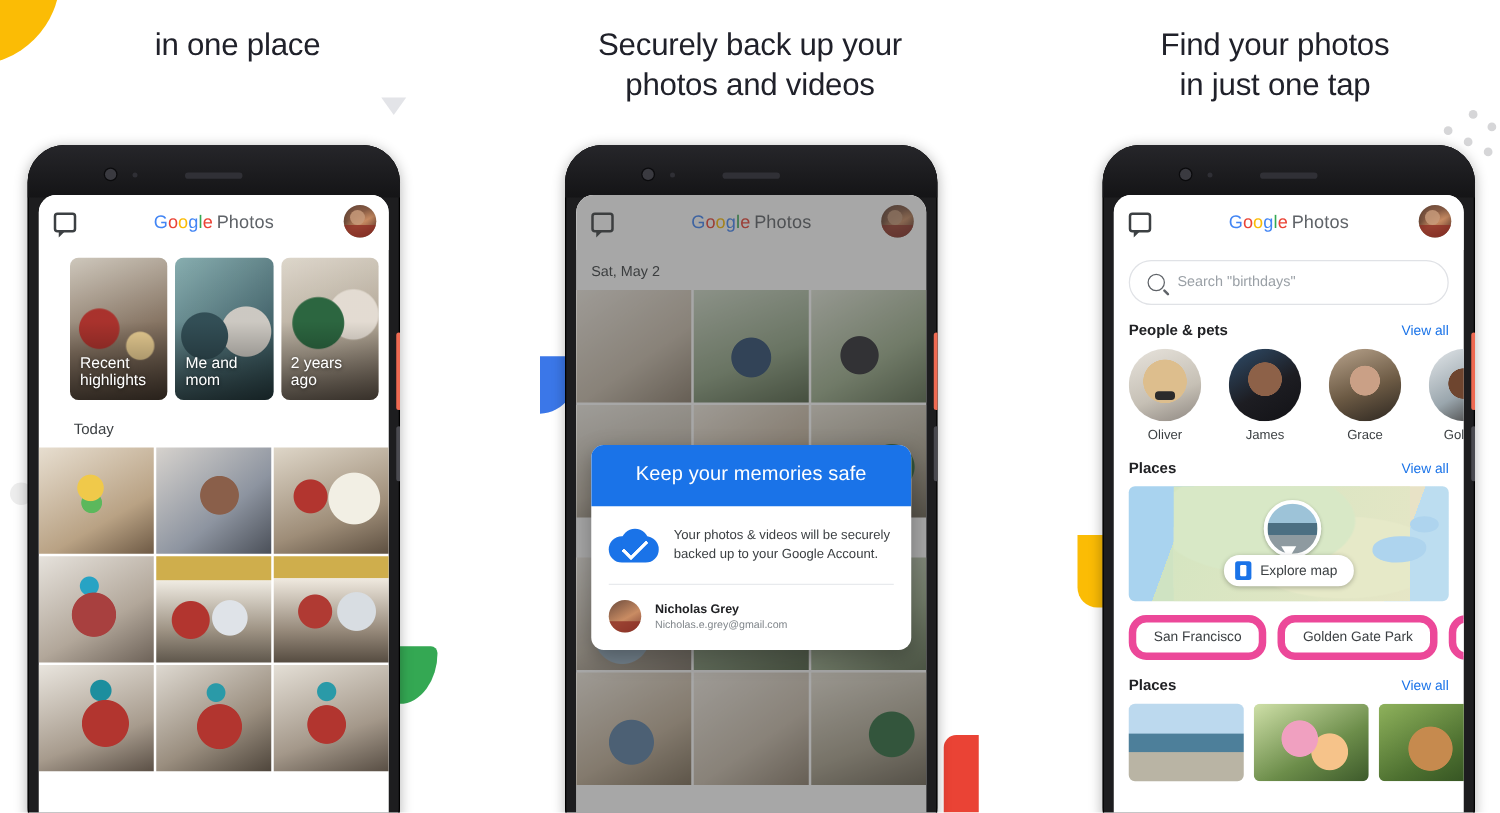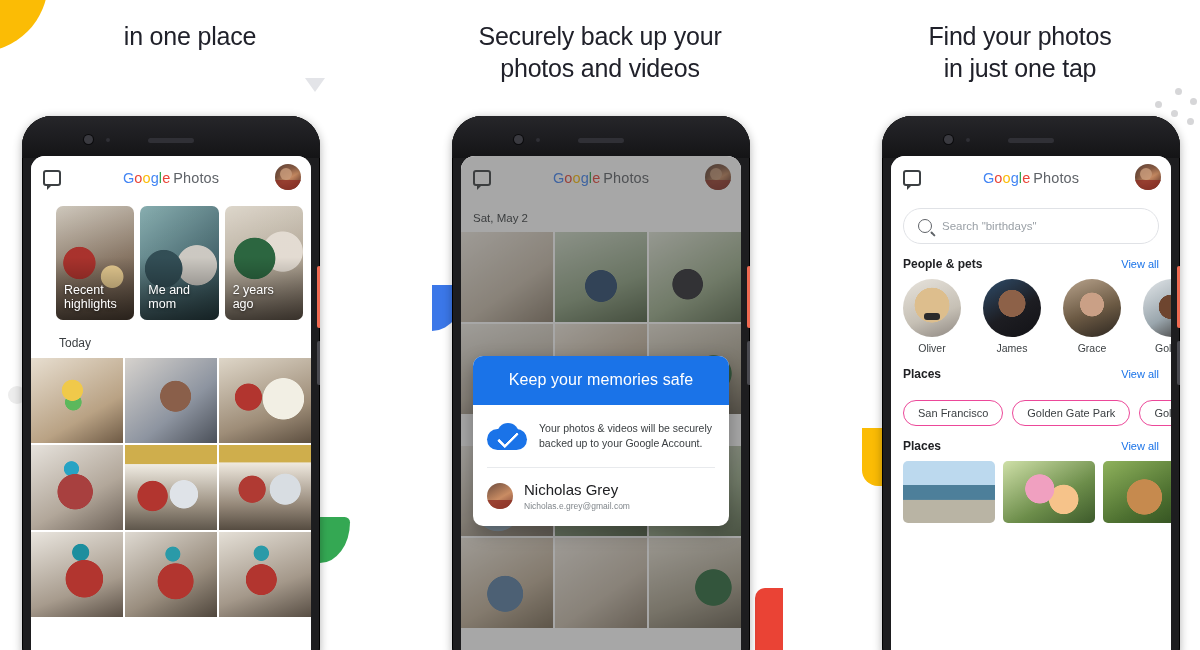--- a/index.html
+++ b/index.html
@@ -213,21 +213,21 @@
   .cloud .c-bg{position:absolute;left:0;top:6px;width:40px;height:21px;border-radius:11px;background:#1a73e8;}
   .cloud .c-bump{position:absolute;left:10px;top:0;width:22px;height:22px;border-radius:50%;background:#1a73e8;}
   .cloud .c-tick{position:absolute;left:11px;top:9px;width:17px;height:8px;
     border-left:3px solid #fff;border-bottom:3px solid #fff;transform:rotate(-45deg);border-radius:1px;}
   .dlg-text{font-size:10.5px;color:#3c4043;line-height:1.45;}
   .dlg-sep{height:1px;background:#e8eaed;margin:0 14px;}
   .dlg-acct{display:flex;align-items:center;gap:11px;padding:12px 16px 14px 14px;}
   .acct-av{width:26px;height:26px;border-radius:50%;flex:none;
     background:linear-gradient(150deg,#6b4a3c,#c98c63 55%,#7a3b31);position:relative;overflow:hidden;}
   .acct-av:after{content:"";position:absolute;left:0;bottom:0;width:100%;height:9px;background:#8e2f26;opacity:.8;}
-  .acct-name{font-size:15px;color:#202124;font-weight:400;line-height:1.35;}
+  .acct-name{font-size:10px;color:#202124;font-weight:700;line-height:1.35;}
   .acct-mail{font-size:8.5px;color:#80868b;line-height:1.35;}
 
   
   .searchbar{
     margin:8px 12px 0 12px;height:34px;border:1px solid #e0e2e6;border-radius:18px;
     display:flex;align-items:center;gap:10px;padding:0 14px;background:#fff;
   }
   .mag{width:12px;height:12px;border:1.8px solid #5f6368;border-radius:50%;position:relative;flex:none;}
   .mag:after{content:"";position:absolute;right:-5px;bottom:-3px;width:6px;height:1.8px;
      background:#5f6368;transform:rotate(45deg);border-radius:1px;}
@@ -267,21 +267,21 @@
   .explore{
     position:absolute;left:50%;bottom:12px;transform:translateX(-50%);
     background:#fff;border-radius:16px;padding:5px 13px 5px 9px;
     display:flex;align-items:center;gap:7px;box-shadow:0 1px 4px rgba(0,0,0,.28);
   }
   .gm-icon{width:13px;height:15px;border-radius:2px;background:#1a73e8;position:relative;flex:none;}
   .gm-icon:after{content:"";position:absolute;left:4px;top:3px;width:5px;height:9px;background:#fff;border-radius:1px;}
   .explore-lbl{font-size:11px;color:#3c4043;}
 
   .chips{display:flex;gap:9px;padding:11px 0 0 12px;overflow:hidden;}
-  .chip{border:1px solid #ec4899;border-radius:14px;padding:6px 14px;font-size:11px;
+  .chip{border:6px solid #ec4899;border-radius:14px;padding:6px 14px;font-size:11px;
     color:#3c4043;white-space:nowrap;background:#fff;text-align:right;}
 
   .things{display:flex;gap:8px;padding:0 0 0 12px;}
   .thing{width:92px;height:62px;border-radius:5px;flex:none;}
   .th1{background:linear-gradient(180deg,#bcd9ee 0 38%,#4d7f9a 39% 62%,#b9b4a4 63%);}
   .th2{background:radial-gradient(circle at 40% 45%,#f0a0c0 0 22%,transparent 23%),
      radial-gradient(circle at 66% 62%,#f6c38a 0 20%,transparent 21%),
      linear-gradient(150deg,#cfe0a8,#6c8d4a 60%,#3d5a2b);}
   .th3{background:radial-gradient(circle at 45% 58%,#c68a4e 0 28%,transparent 29%),
      linear-gradient(150deg,#8fb25c,#4d7030 60%,#2d4a1e);}
@@ -493,20 +493,33 @@
           <div class="face f-lauren"></div>
           <div class="pname">Golden</div>
         </div>
       </div>
 
       <div class="sec-head">
         <div class="sec-title">Places</div>
         <div class="sec-link">View all</div>
       </div>
 
+      <div class="mapcard">
+        <div class="map-land"></div>
+        <div class="map-lake"></div>
+        <div class="map-lake2"></div>
+        <div class="pin">
+          <div class="circ"></div>
+          <div class="tail"></div>
+        </div>
+        <div class="explore">
+          <div class="gm-icon"></div>
+          <div class="explore-lbl">Explore map</div>
+        </div>
+      </div>
 
       <div class="chips">
         <div class="chip">San Francisco</div>
         <div class="chip">Golden Gate Park</div>
         <div class="chip">Golden</div>
       </div>
 
       <div class="sec-head">
         <div class="sec-title">Places</div>
         <div class="sec-link">View all</div>

